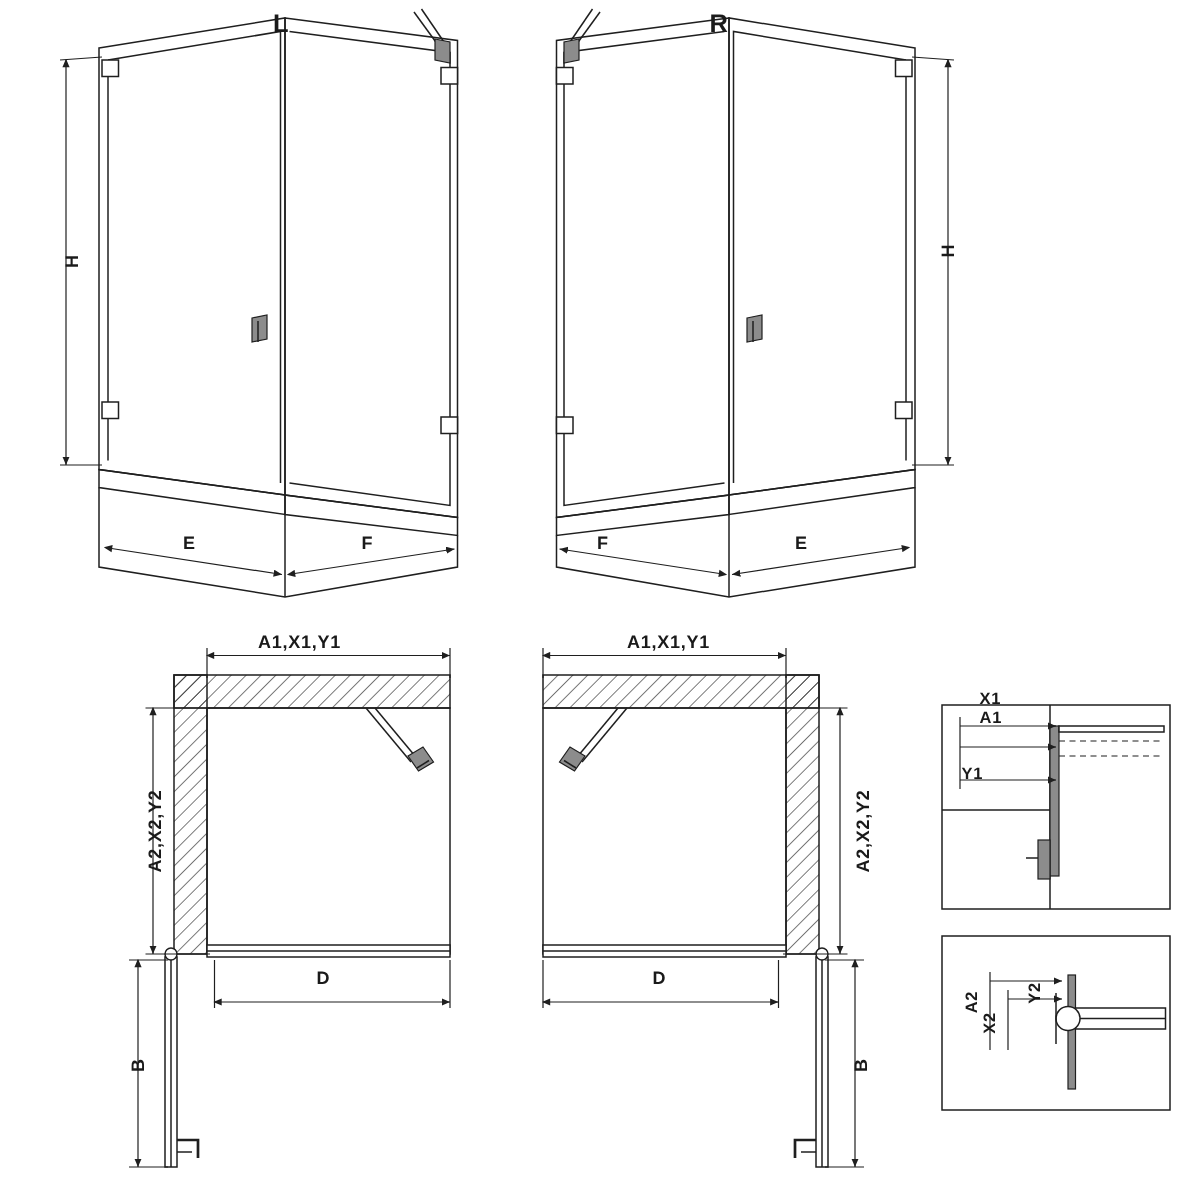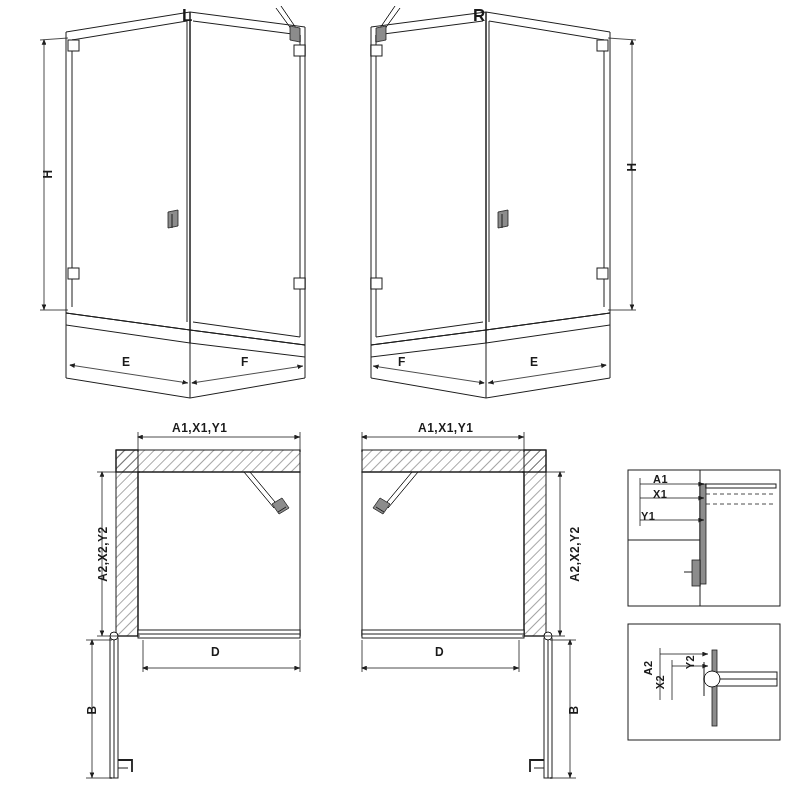--- a/index.html
+++ b/index.html
@@ -218,20 +218,20 @@
   <div class="lbl mid vert" style="left:48px;top:547px;width:110px;text-align:center;">A2,X2,Y2</div>
   <div class="lbl mid vert" style="left:520px;top:547px;width:110px;text-align:center;">A2,X2,Y2</div>
 
   <div class="lbl mid" style="left:211px;top:645px;">D</div>
   <div class="lbl mid" style="left:435px;top:645px;">D</div>
 
   <div class="lbl mid vert" style="left:74px;top:703px;width:36px;text-align:center;">B</div>
   <div class="lbl mid vert" style="left:556px;top:703px;width:36px;text-align:center;">B</div>
 
   <div class="lbl small" style="left:653px;top:473px;">A1</div>
-  <div class="lbl small" style="left:653px;top:488px;">X1</div>
+  <div class="lbl small" style="left:653px;top:460px;">X1</div>
   <div class="lbl small" style="left:641px;top:510px;">Y1</div>
 
   <div class="lbl small vert" style="left:634px;top:662px;width:28px;text-align:center;">A2</div>
   <div class="lbl small vert" style="left:646px;top:676px;width:28px;text-align:center;">X2</div>
   <div class="lbl small vert" style="left:676px;top:656px;width:28px;text-align:center;">Y2</div>
 
 </div>
 
 </body></html>

